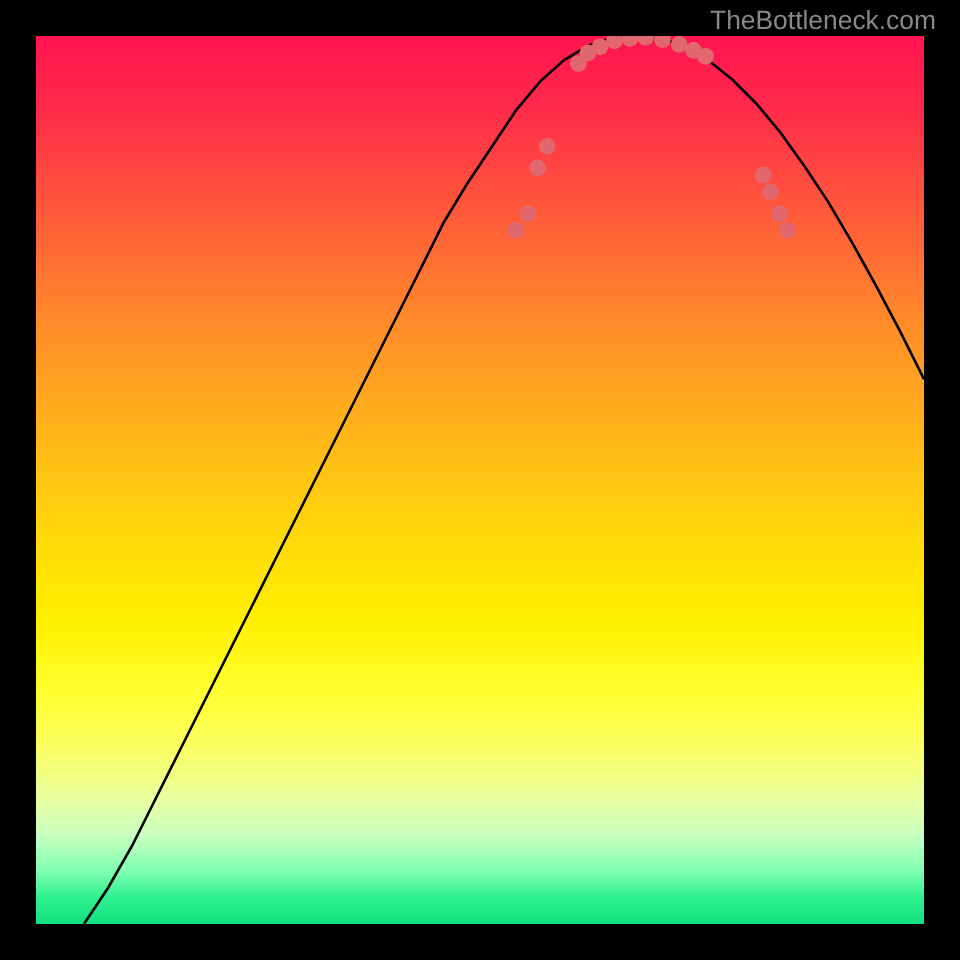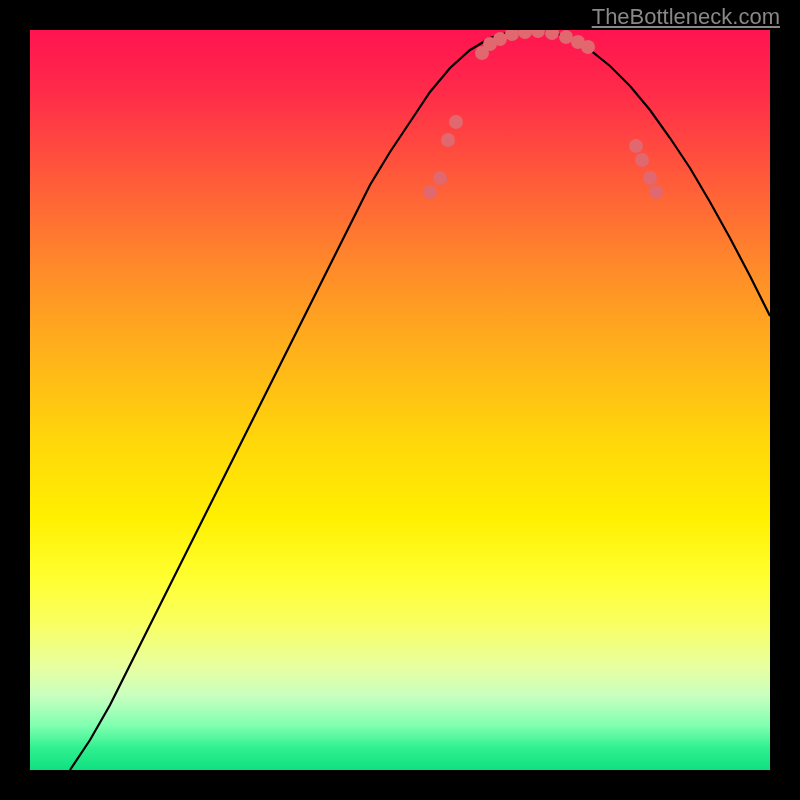--- a/index.html
+++ b/index.html
@@ -12,21 +12,20 @@
   }
   .watermark {
     position: absolute;
     top: 4px;
     right: 20px;
     color: #888;
     font-family: Arial, sans-serif;
     font-size: 22px;
     font-weight: 500;
     z-index: 10;
-    text-decoration: underline;
   }
   .plot {
     position: absolute;
     left: 30px;
     top: 30px;
     width: 740px;
     height: 740px;
   }
   .gradient-bg {
     position: absolute;

